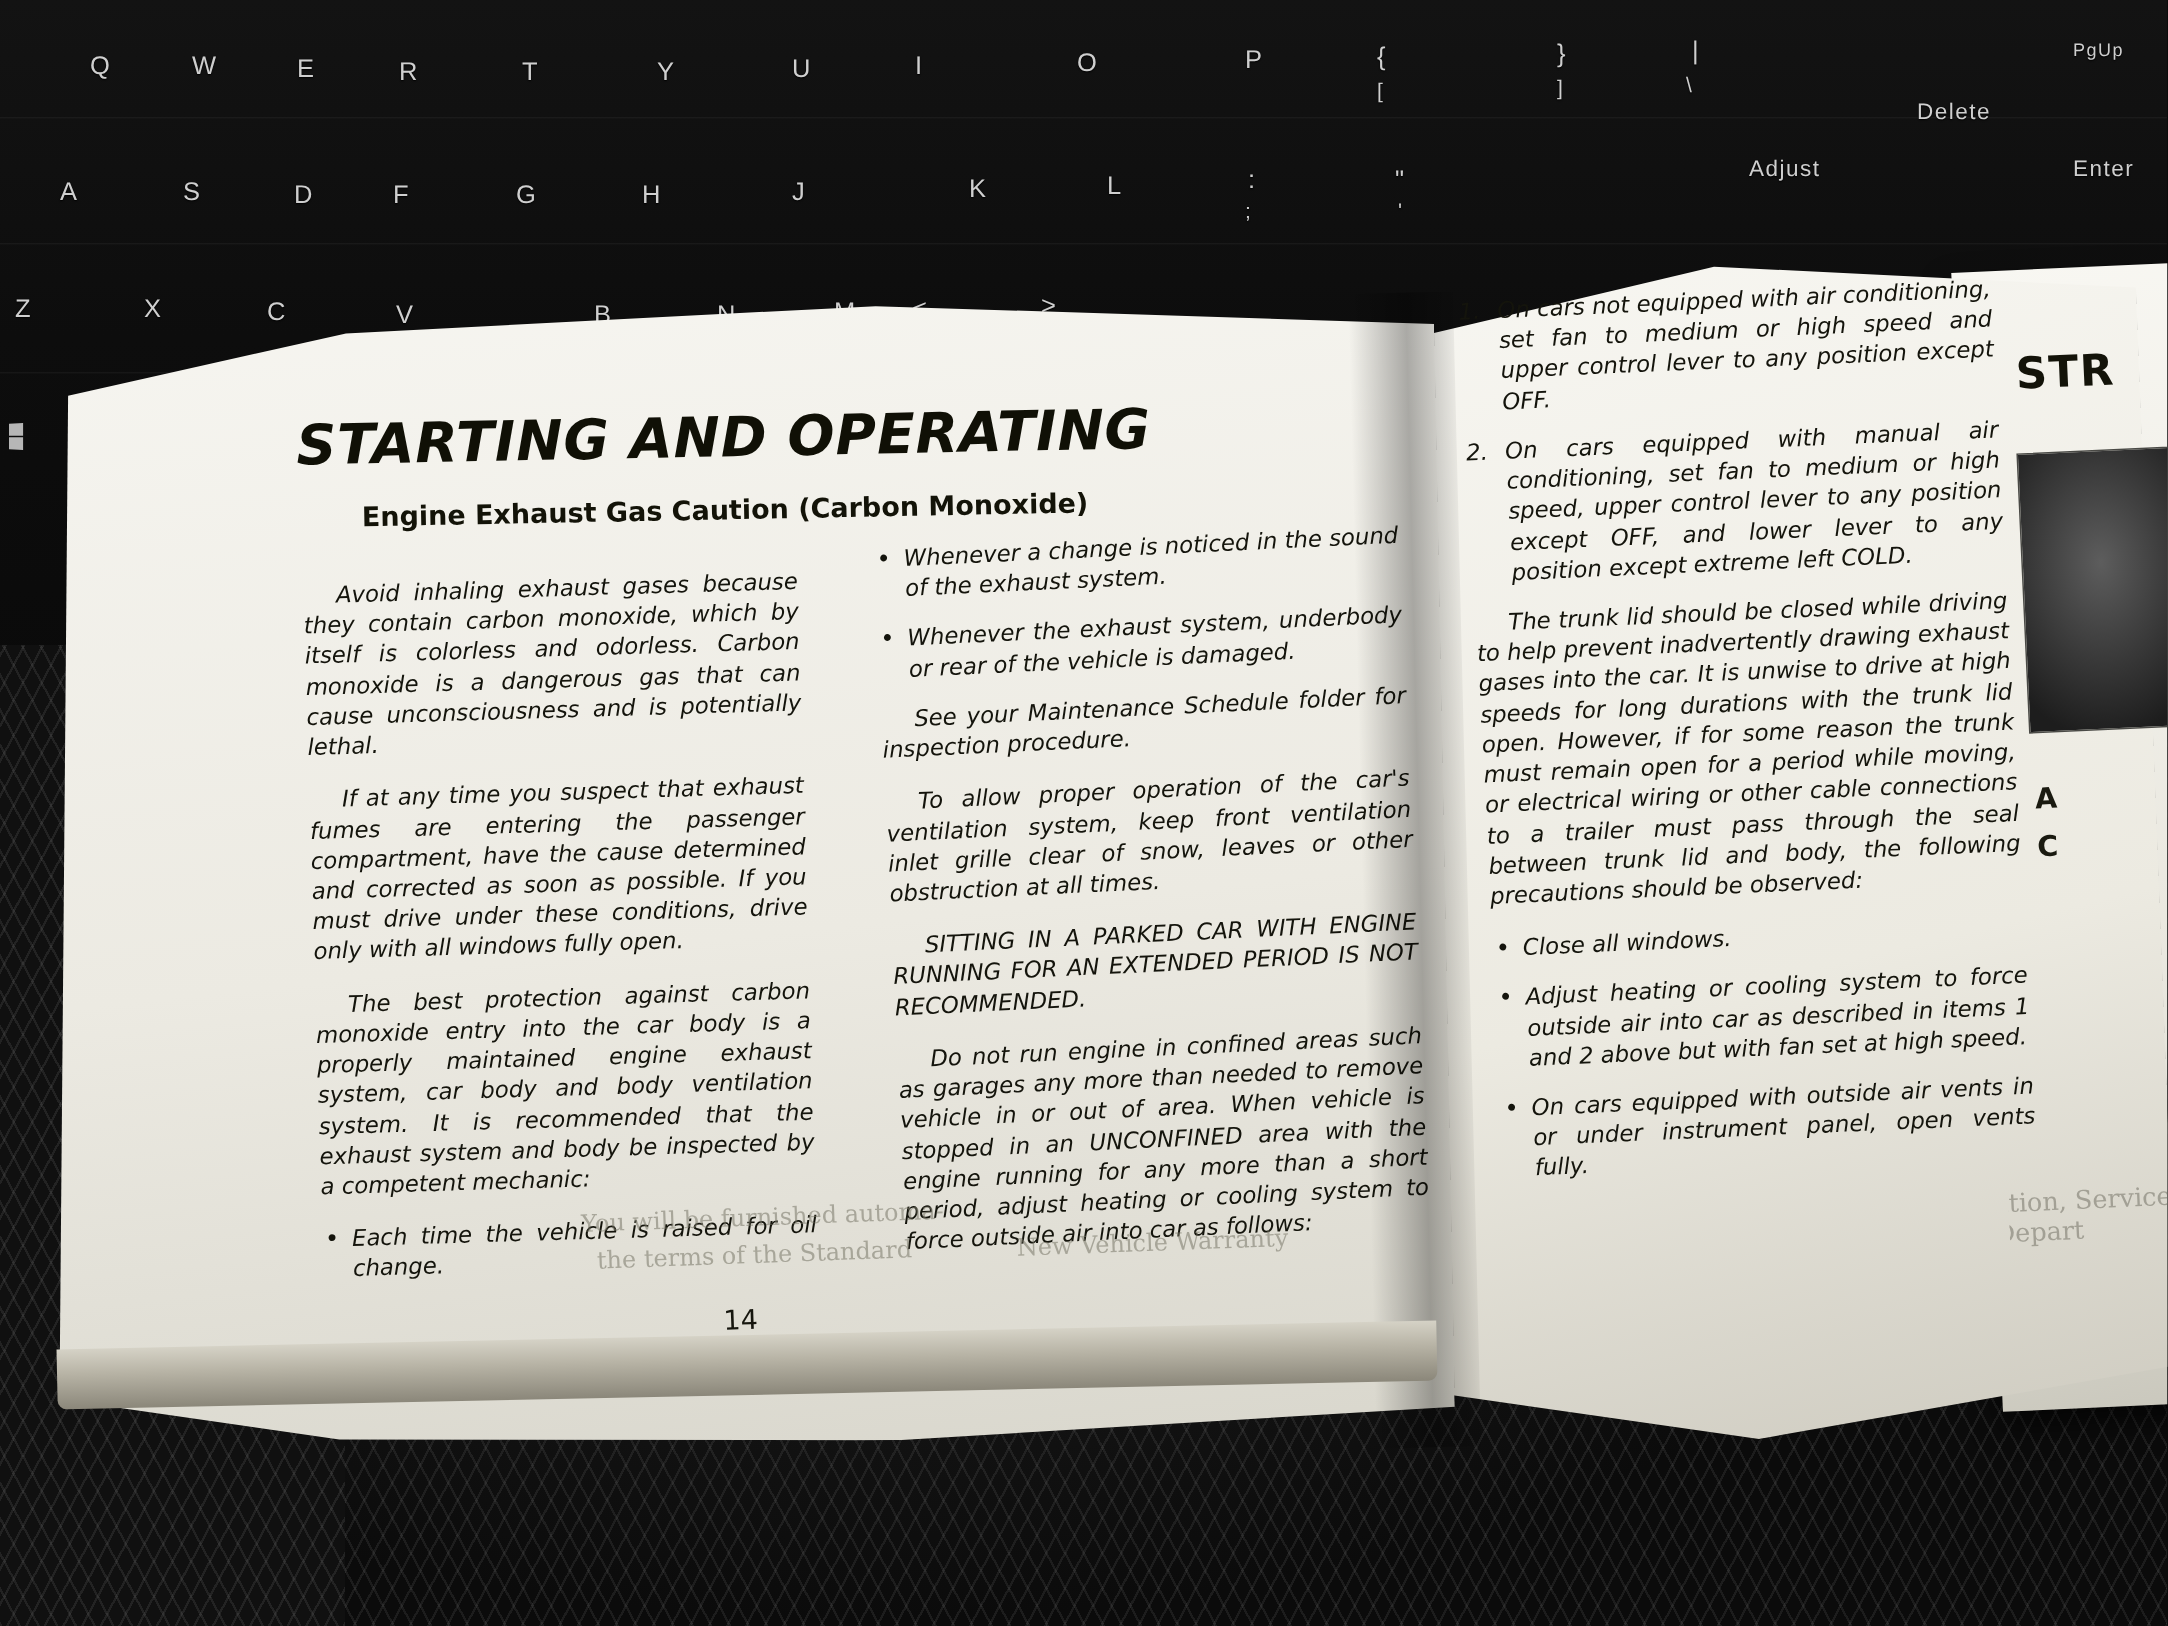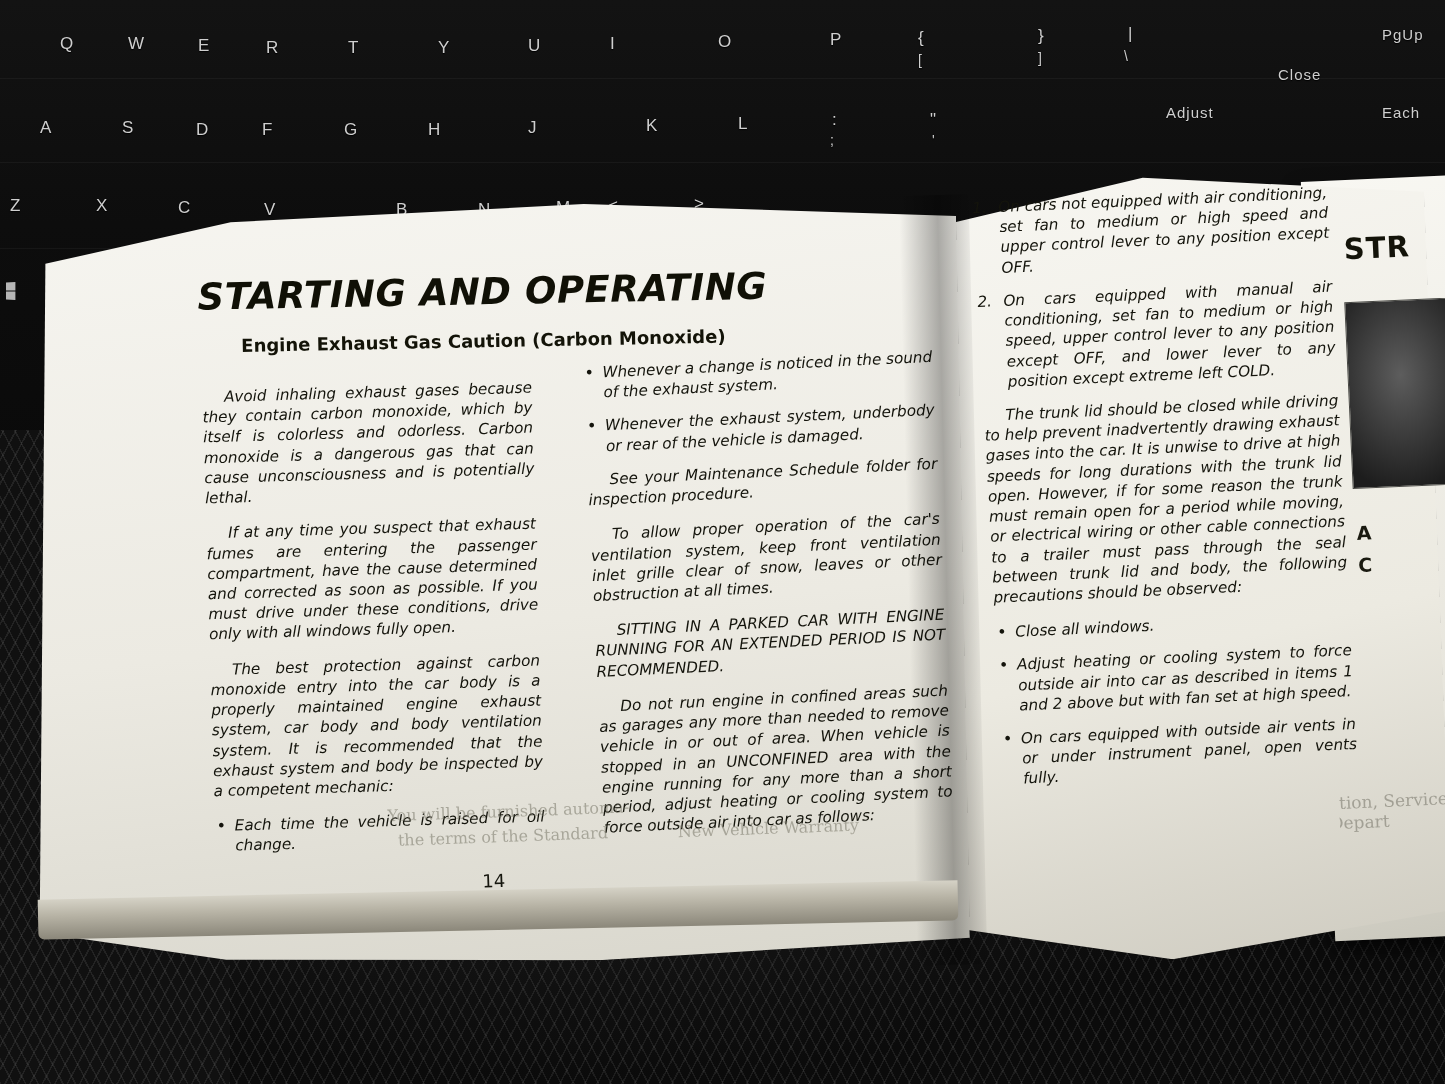--- a/index.html
+++ b/index.html
@@ -300,23 +300,23 @@
     <span class="key" style="left:528px; top:36px">U</span>
     <span class="key" style="left:610px; top:34px">I</span>
     <span class="key" style="left:718px; top:32px">O</span>
     <span class="key" style="left:830px; top:30px">P</span>
     <span class="key" style="left:918px; top:28px">{</span>
     <span class="key" style="left:918px; top:52px; font-size:14px">[</span>
     <span class="key" style="left:1038px; top:26px">}</span>
     <span class="key" style="left:1038px; top:50px; font-size:14px">]</span>
     <span class="key" style="left:1128px; top:24px">|</span>
     <span class="key" style="left:1124px; top:48px; font-size:14px">\</span>
-    <span class="key" style="left:1382px; top:26px; font-size:15px">PgUp</span>
-    <span class="key" style="left:1278px; top:66px; font-size:15px">Close</span>
-    <span class="key" style="left:1382px; top:104px; font-size:15px">Each</span>
+    <span class="key" style="left:1382px; top:26px; font-size:12px">PgUp</span>
+    <span class="key" style="left:1278px; top:66px; font-size:15px">Delete</span>
+    <span class="key" style="left:1382px; top:104px; font-size:15px">Enter</span>
 
     <span class="key" style="left:40px; top:118px">A</span>
     <span class="key" style="left:122px; top:118px">S</span>
     <span class="key" style="left:196px; top:120px">D</span>
     <span class="key" style="left:262px; top:120px">F</span>
     <span class="key" style="left:344px; top:120px">G</span>
     <span class="key" style="left:428px; top:120px">H</span>
     <span class="key" style="left:528px; top:118px">J</span>
     <span class="key" style="left:646px; top:116px">K</span>
     <span class="key" style="left:738px; top:114px">L</span>

